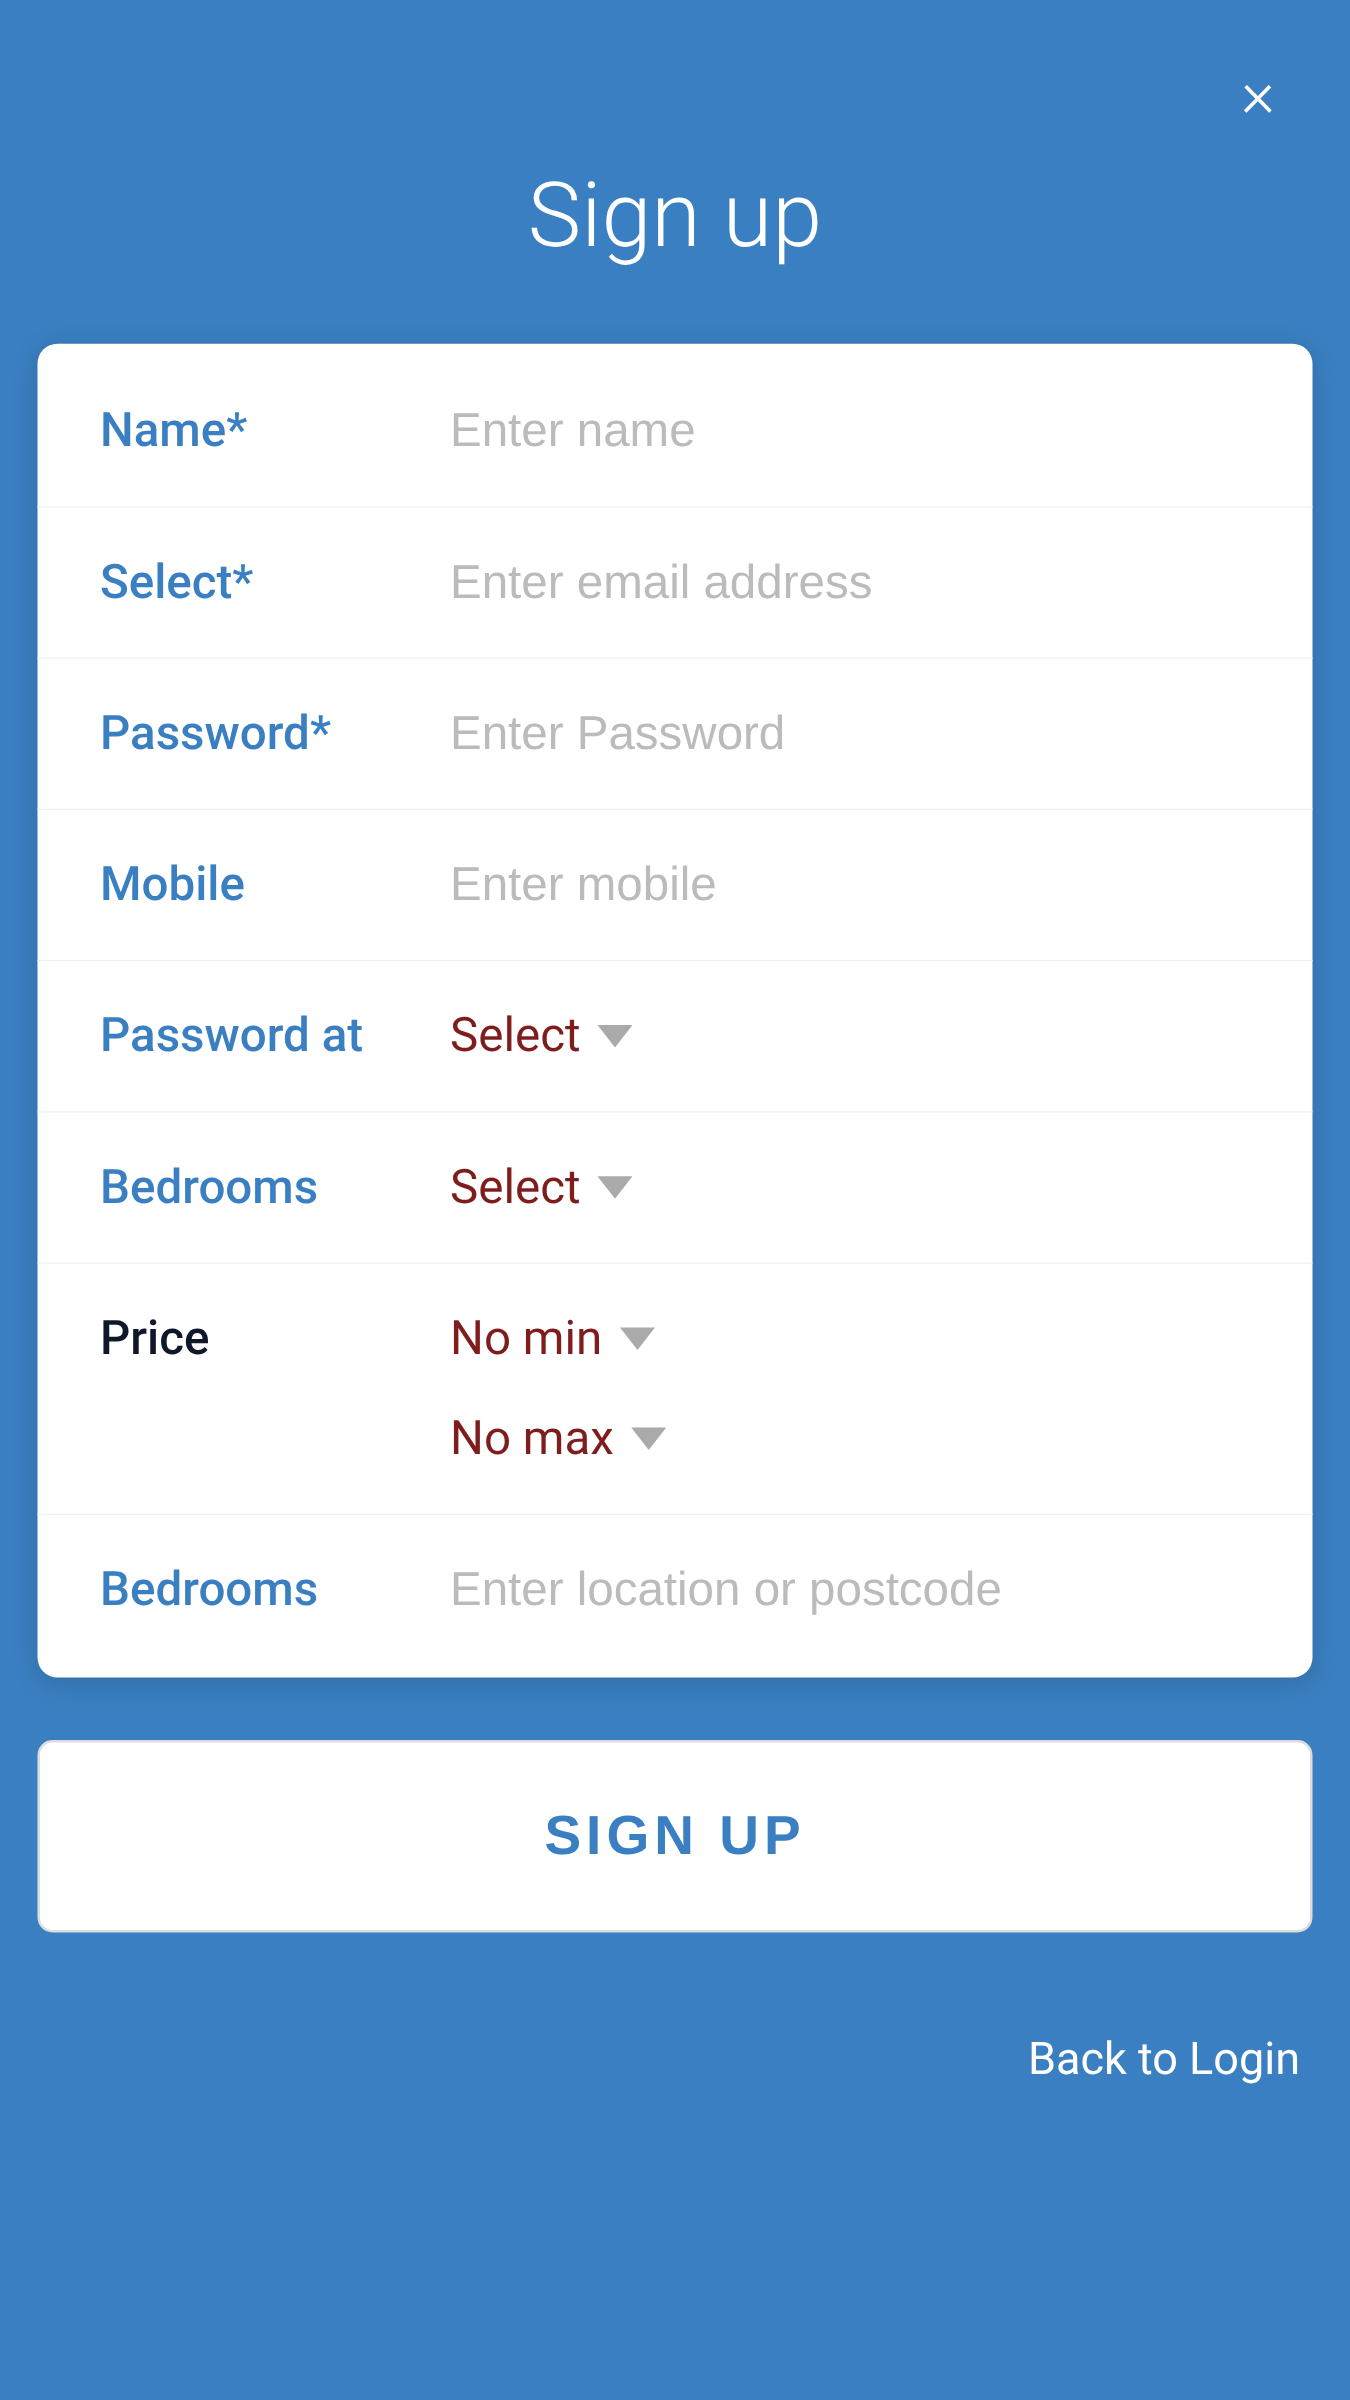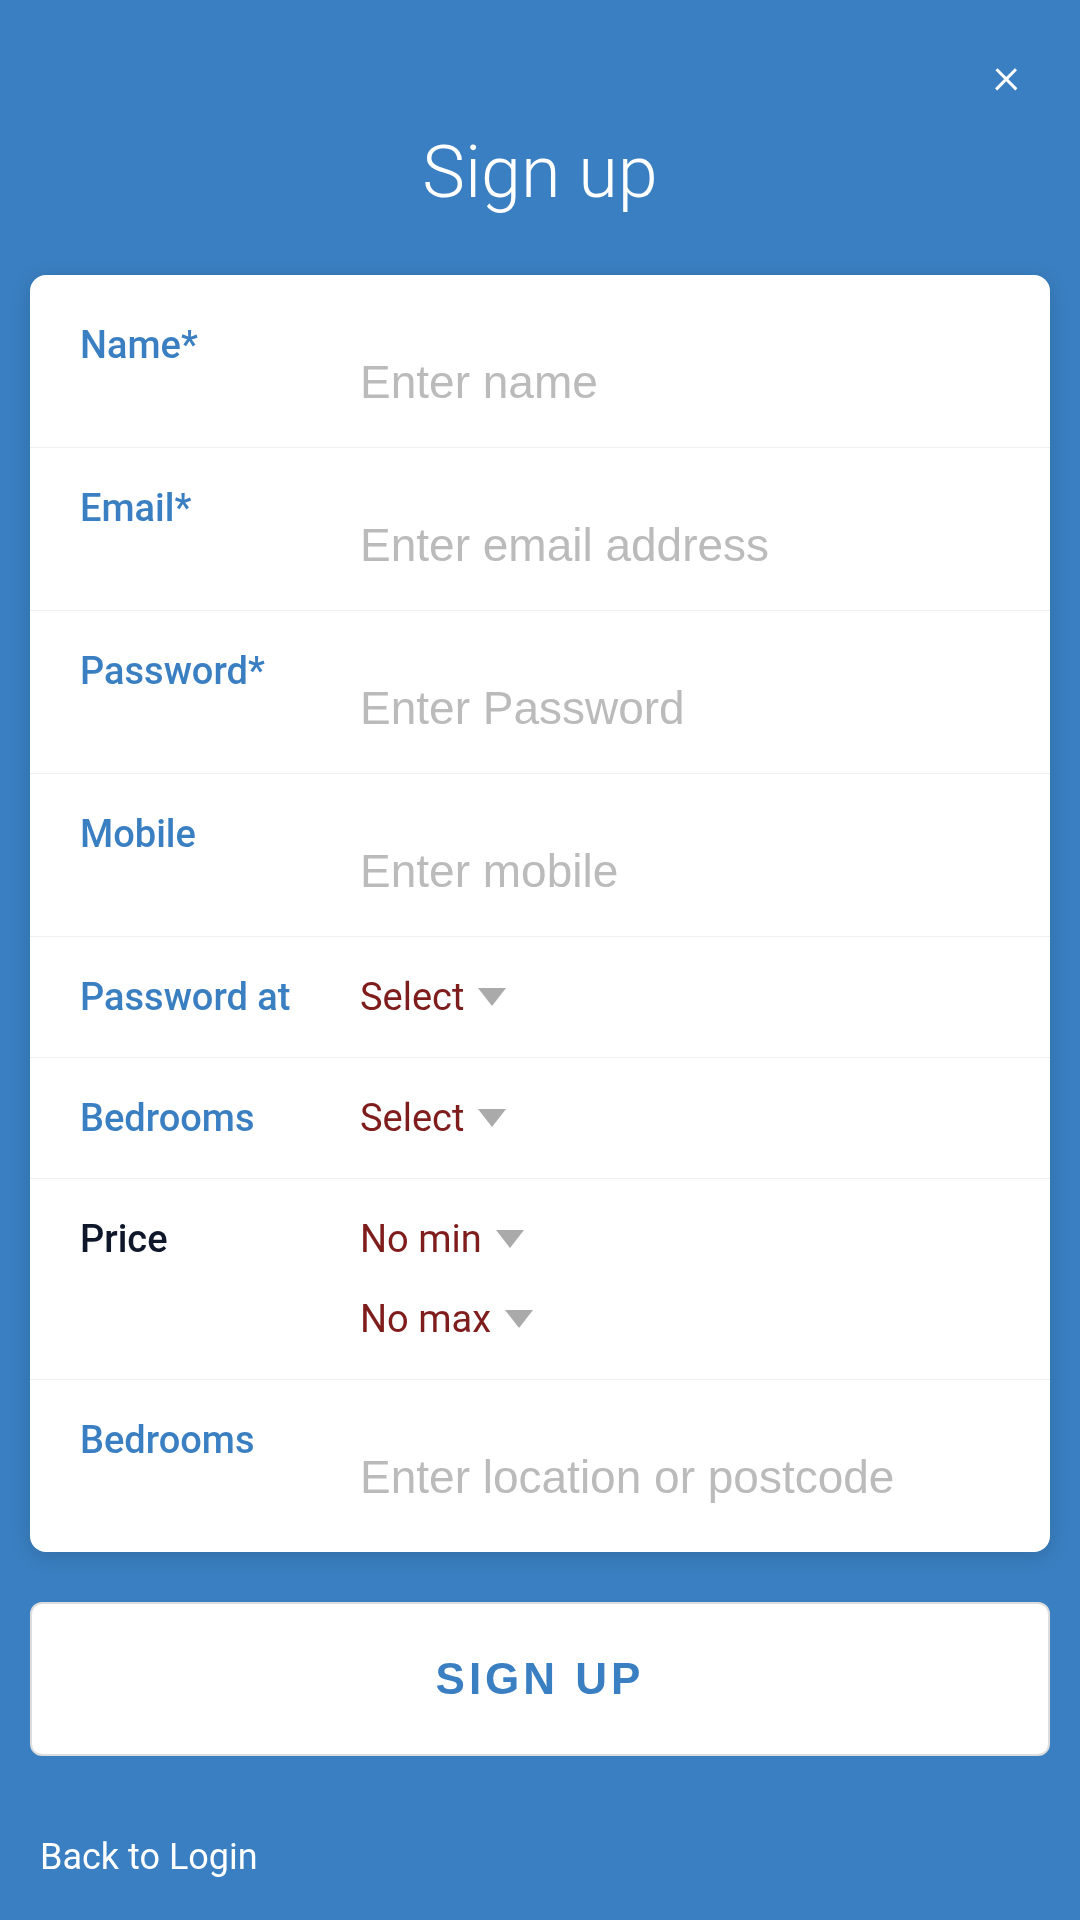--- a/index.html
+++ b/index.html
@@ -62,25 +62,24 @@
       font-size: 38px;
       font-weight: 500;
       width: 280px;
       flex-shrink: 0;
     }
 
     .field-input {
       flex: 1;
       border: none;
       outline: none;
-      font-size: 46px;
+      font-size: 38px;
       color: #c2410c;
       background: transparent;
       width: 100%;
-      margin-top: 32px;
     }
 
     .field-input::placeholder {
       color: #bbb;
     }
 
     .select-wrapper {
       display: flex;
       align-items: center;
       cursor: pointer;
@@ -140,21 +139,21 @@
       border-radius: 12px;
       color: #3a7fc1;
       font-size: 44px;
       font-weight: 600;
       letter-spacing: 4px;
       text-align: center;
       cursor: pointer;
     }
 
     .back-to-login {
-      text-align: left;
+      text-align: right;
       padding: 30px 40px;
       color: white;
       font-size: 36px;
       cursor: pointer;
     }
   </style>
 </head>
 <body>
 
 <div class="close-button">×</div>
@@ -162,21 +161,21 @@
 <h1 class="title">Sign up</h1>
 
 <div class="form-card">
 
   <div class="form-row">
     <label class="field-label">Name*</label>
     <input class="field-input" type="text" placeholder="Enter name" style="">
   </div>
 
   <div class="form-row">
-    <label class="field-label">Email*</label>
+    <label class="field-label">Select*</label>
     <input class="field-input" type="email" placeholder="Enter email address" style="">
   </div>
 
   <div class="form-row">
     <label class="field-label">Password*</label>
     <input class="field-input" type="password" placeholder="Enter Password" style="">
   </div>
 
   <div class="form-row">
     <label class="field-label">Mobile</label>

